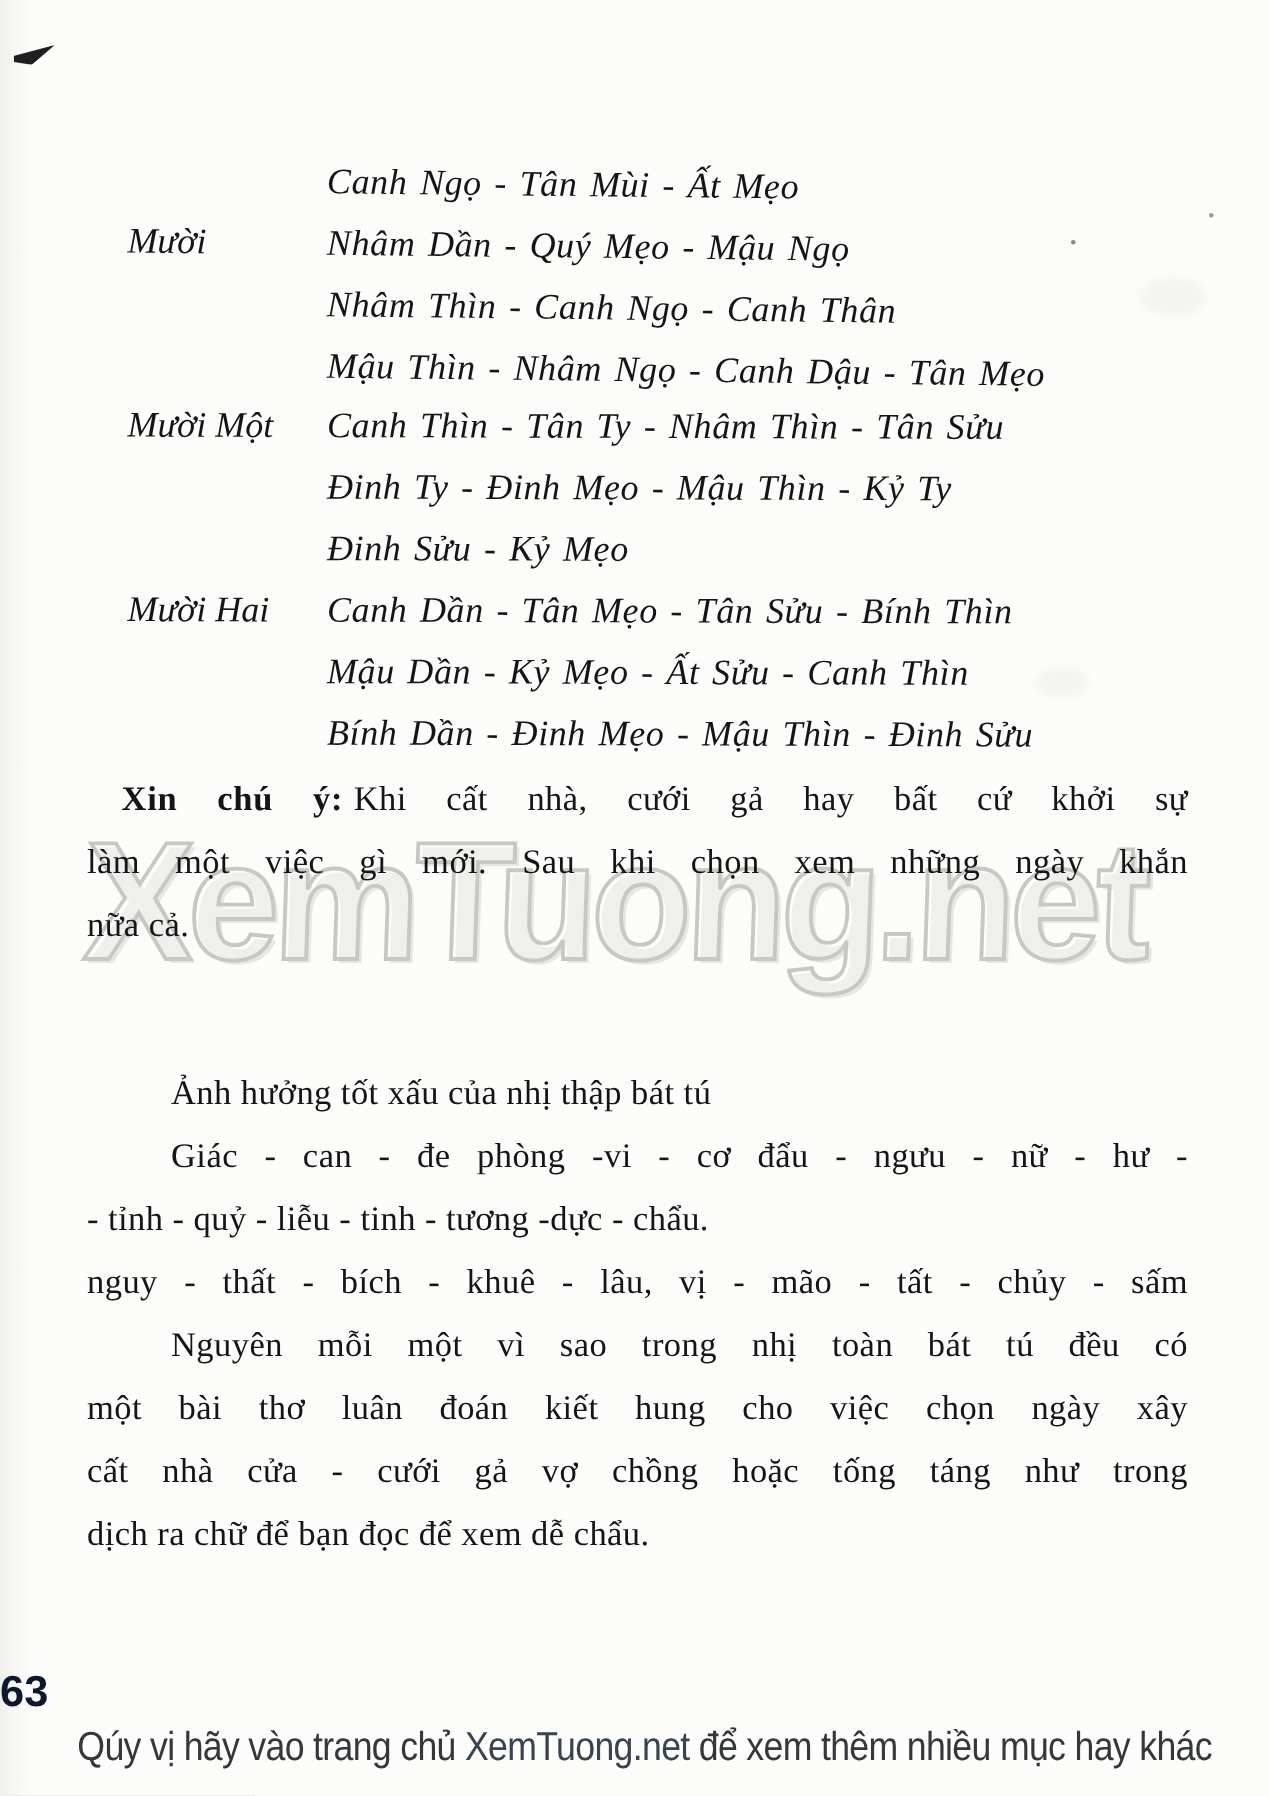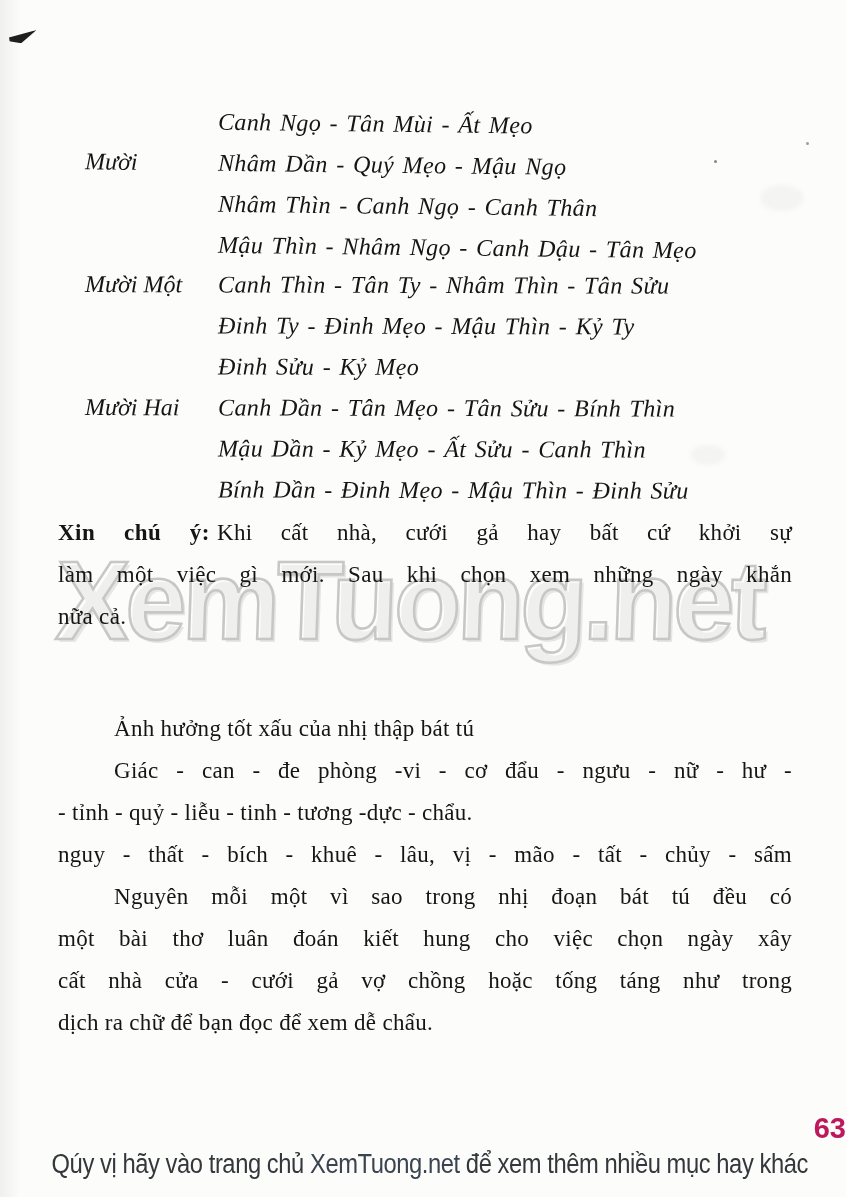--- a/index.html
+++ b/index.html
@@ -55,32 +55,32 @@
   .zrow:nth-child(n+5){transform:rotate(.15deg);transform-origin:0 50%;}
   .zlabel{width:160px;padding-left:27px;box-sizing:border-box;flex:none;}
   .ztext{flex:1;letter-spacing:.4px;word-spacing:2px;}
 
   
   .para{position:absolute;left:0;width:734px;font-size:23px;}
   .line{line-height:42px;text-align:justify;text-align-last:justify;letter-spacing:.3px;}
   .line.last{text-align-last:left;}
   .indent{text-indent:56px;}
   .note{top:512px;}
-  .lead{font-weight:bold;letter-spacing:.5px;margin-right:7px;}
+  .lead{font-weight:bold;letter-spacing:.5px;margin-right:7px;margin-left:23px;}
   .heading{top:708px;}
   .heading .line{text-align-last:left;}
   .stars{top:750px;}
   .bodypara{top:876px;}
 
   
   .pagenum{
     position:absolute;left:0;right:0;top:1112px;
-    text-align:right;
+    text-align:left;
     font-family:"Liberation Sans", sans-serif;
-    font-weight:700;font-size:29px;color:#be185d;
+    font-weight:700;font-size:29px;color:#0f172a;
     letter-spacing:0;
     z-index:2;
   }
   .footer{
     position:absolute;left:0;right:0;top:1149px;
     text-align:center;z-index:2;
     font-family:"Liberation Sans", sans-serif;
     font-size:27px;
     color:#34383c;
     white-space:nowrap;
@@ -156,21 +156,21 @@
       <div class="line indent">Ảnh hưởng tốt xấu của nhị thập bát tú</div>
     </div>
 
     <div class="para stars">
       <div class="line indent">Giác - can - đe phòng -vi - cơ đẩu - ngưu - nữ - hư -</div>
       <div class="line last">- tỉnh - quỷ - liễu - tinh - tương -dực - chẩu.</div>
       <div class="line">nguy - thất - bích - khuê - lâu, vị - mão - tất - chủy - sấm</div>
     </div>
 
     <div class="para bodypara">
-      <div class="line indent">Nguyên mỗi một vì sao trong nhị đoạn bát tú đều có</div>
+      <div class="line indent">Nguyên mỗi một vì sao trong nhị toàn bát tú đều có</div>
       <div class="line">một bài thơ luân đoán kiết hung cho việc chọn ngày xây</div>
       <div class="line">cất nhà cửa - cưới gả vợ chồng hoặc tống táng như trong</div>
       <div class="line last">dịch ra chữ để bạn đọc để xem dễ chẩu.</div>
     </div>
 
   </div>
 
   <div class="pagenum">63</div>
 
   <div class="footer">

